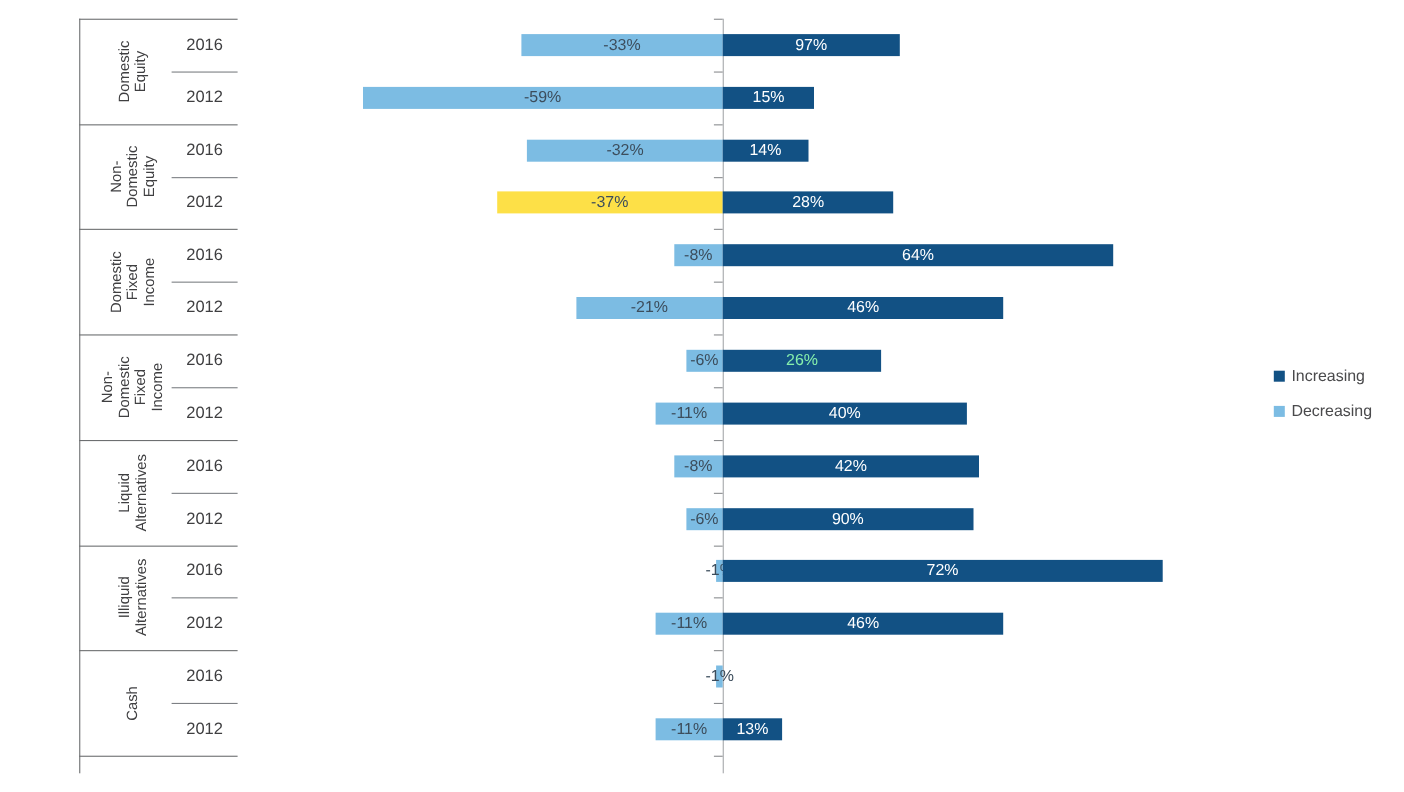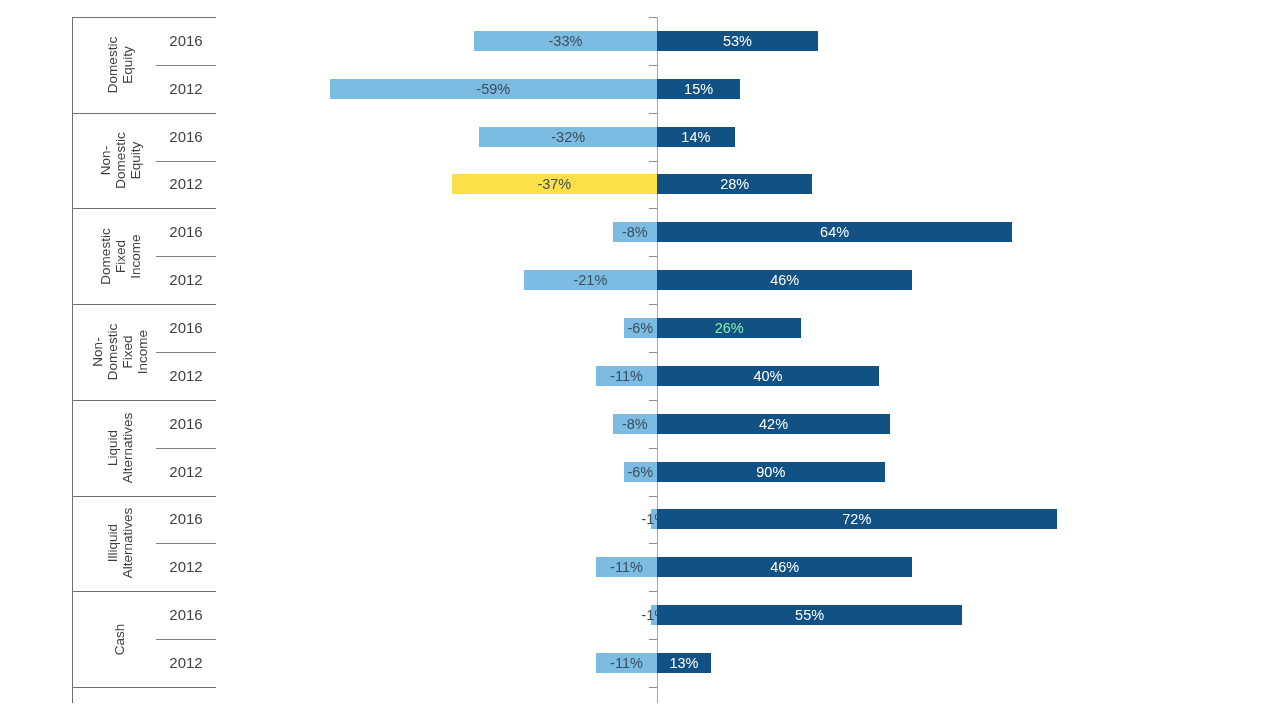--- a/index.html
+++ b/index.html
@@ -175,21 +175,21 @@
         <div class="tickmark" style="top: 591.2px;"></div>
         <div class="tickmark" style="top: 639.05px;"></div>
         <div class="tickmark" style="top: 686.9px;"></div>
       </div>
     <div id="bars">
         <div class="bar-row" style="top: 30.925px; left: 0px; width: 1276px;">
           <div class="bar-neg" style="left: 473.85px; width: 183.15px; background: rgb(124, 188, 227);">
             <span class="lbl-neg" style="color: rgb(60, 77, 92);">-33%</span>
           </div>
           <div class="bar-pos" style="left: 657px; width: 160.95px; background: rgb(18, 81, 132);">
-            <span class="lbl-pos" style="color: rgb(255, 255, 255);">53%</span>
+            <span class="lbl-pos" style="color: rgb(255, 255, 255);">97%</span>
           </div>
         </div>
         <div class="bar-row" style="top: 78.775px; left: 0px; width: 1276px;">
           <div class="bar-neg" style="left: 329.55px; width: 327.45px; background: rgb(124, 188, 227);">
             <span class="lbl-neg" style="color: rgb(60, 77, 92);">-59%</span>
           </div>
           <div class="bar-pos" style="left: 657px; width: 83.25px; background: rgb(18, 81, 132);">
             <span class="lbl-pos" style="color: rgb(255, 255, 255);">15%</span>
           </div>
         </div>
@@ -270,29 +270,38 @@
             <span class="lbl-neg" style="color: rgb(60, 77, 92);">-11%</span>
           </div>
           <div class="bar-pos" style="left: 657px; width: 255.3px; background: rgb(18, 81, 132);">
             <span class="lbl-pos" style="color: rgb(255, 255, 255);">46%</span>
           </div>
         </div>
         <div class="bar-row" style="top: 605.125px; left: 0px; width: 1276px;">
           <div class="bar-neg" style="left: 651.45px; width: 5.55px; background: rgb(124, 188, 227);">
             <span class="lbl-neg" style="color: rgb(60, 77, 92);">-1%</span>
           </div>
-          <div class="bar-pos" style="left: 657px; width: 305.25px; background: rgb(18, 81, 132);">
-            <span class="lbl-pos" style="color: rgb(255, 255, 255);">55%</span>
-          </div>
         </div>
         <div class="bar-row" style="top: 652.975px; left: 0px; width: 1276px;">
           <div class="bar-neg" style="left: 595.95px; width: 61.05px; background: rgb(124, 188, 227);">
             <span class="lbl-neg" style="color: rgb(60, 77, 92);">-11%</span>
           </div>
           <div class="bar-pos" style="left: 657px; width: 54px; background: rgb(18, 81, 132);">
             <span class="lbl-pos" style="color: rgb(255, 255, 255);">13%</span>
           </div>
         </div>
       </div>
   </div>
 
+  <div class="legend">
+    <div id="legend-items">
+        <div class="legend-item">
+          <span class="legend-swatch" style="background: rgb(18, 81, 132);"></span>
+          <span class="legend-text">Increasing</span>
+        </div>
+        <div class="legend-item">
+          <span class="legend-swatch" style="background: rgb(124, 188, 227);"></span>
+          <span class="legend-text">Decreasing</span>
+        </div>
+      </div>
+  </div>
 
 </div>
 
 </body></html>

